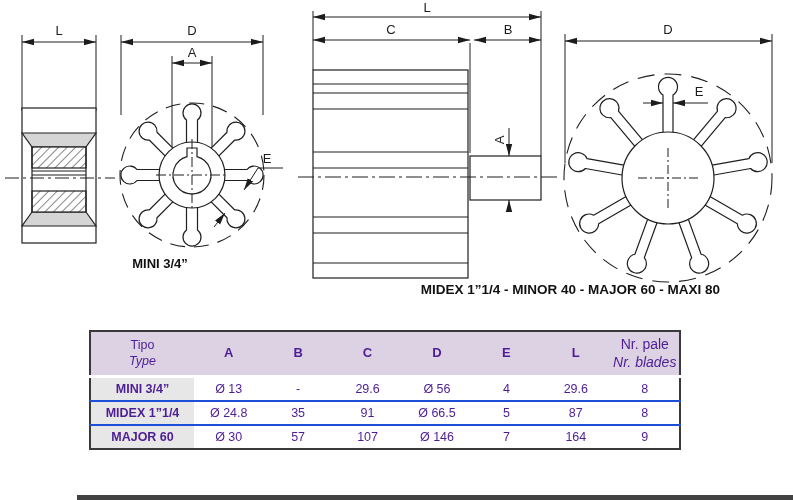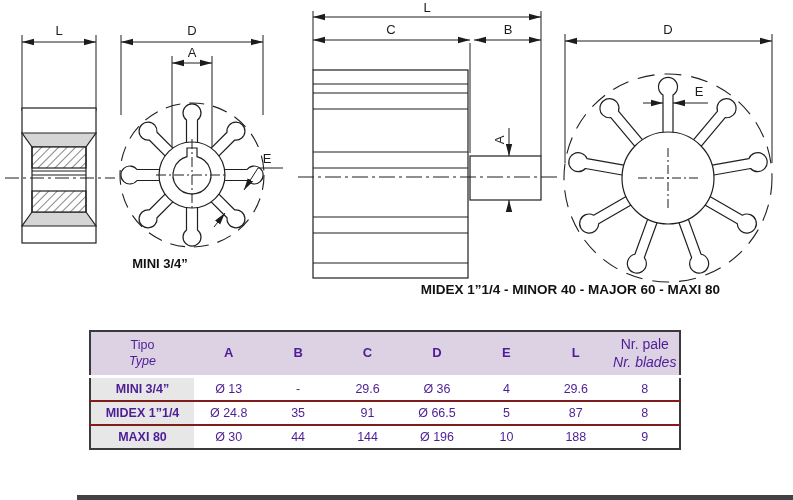--- a/index.html
+++ b/index.html
@@ -11,21 +11,21 @@
   .caption{position:absolute;font-weight:bold;font-size:13.5px;color:#111;white-space:nowrap;}
   
   #spec-table{position:absolute;left:89px;top:330px;width:592px;border-collapse:collapse;
               table-layout:fixed;font-size:12.5px;color:#4c1d95;}
   #spec-table,#spec-table th,#spec-table td{border:0 solid #3a3a3a;}
   #spec-table{border:2px solid #3a3a3a;}
   #spec-table th{background:#ddd1e4;height:41px;font-weight:normal;vertical-align:middle;
                  text-align:center;border-bottom:3px solid #ffffff;line-height:1.25;}
   #spec-table th.letter{font-weight:bold;font-size:13px;}
   #spec-table td{height:20px;text-align:center;vertical-align:middle;background:#ffffff;}
-  #spec-table tbody tr + tr td{border-top:2px solid #7f1d1d;}
+  #spec-table tbody tr + tr td{border-top:2px solid #1d4ed8;}
   #spec-table td.rowlabel{background:#e7e7e7;font-weight:bold;font-size:12.5px;}
   .italic{font-style:italic;}
   .small-h{font-size:14px;}
   #bottom-strip{position:absolute;left:77px;top:495px;width:716px;height:5px;background:#424242;}
 </style>
 </head>
 <body>
 
 <div id="page">
 
@@ -201,42 +201,42 @@
           <span class="italic">Nr. blades</span>
         </th>
       </tr>
     </thead>
     <tbody>
       <tr>
         <td class="rowlabel">MINI 3/4”</td>
         <td>Ø 13</td>
         <td>-</td>
         <td>29.6</td>
-        <td>Ø 36</td>
+        <td>Ø 56</td>
         <td>4</td>
         <td>29.6</td>
         <td>8</td>
       </tr>
       <tr>
         <td class="rowlabel">MIDEX 1”1/4</td>
         <td>Ø 24.8</td>
         <td>35</td>
         <td>91</td>
         <td>Ø 66.5</td>
         <td>5</td>
         <td>87</td>
         <td>8</td>
       </tr>
       <tr>
-        <td class="rowlabel">MAXI 80</td>
+        <td class="rowlabel">MAJOR 60</td>
         <td>Ø 30</td>
-        <td>44</td>
-        <td>144</td>
-        <td>Ø 196</td>
-        <td>10</td>
-        <td>188</td>
+        <td>57</td>
+        <td>107</td>
+        <td>Ø 146</td>
+        <td>7</td>
+        <td>164</td>
         <td>9</td>
       </tr>
     </tbody>
   </table>
 
   <div id="bottom-strip"></div>
 </div>
 
 </body></html>

